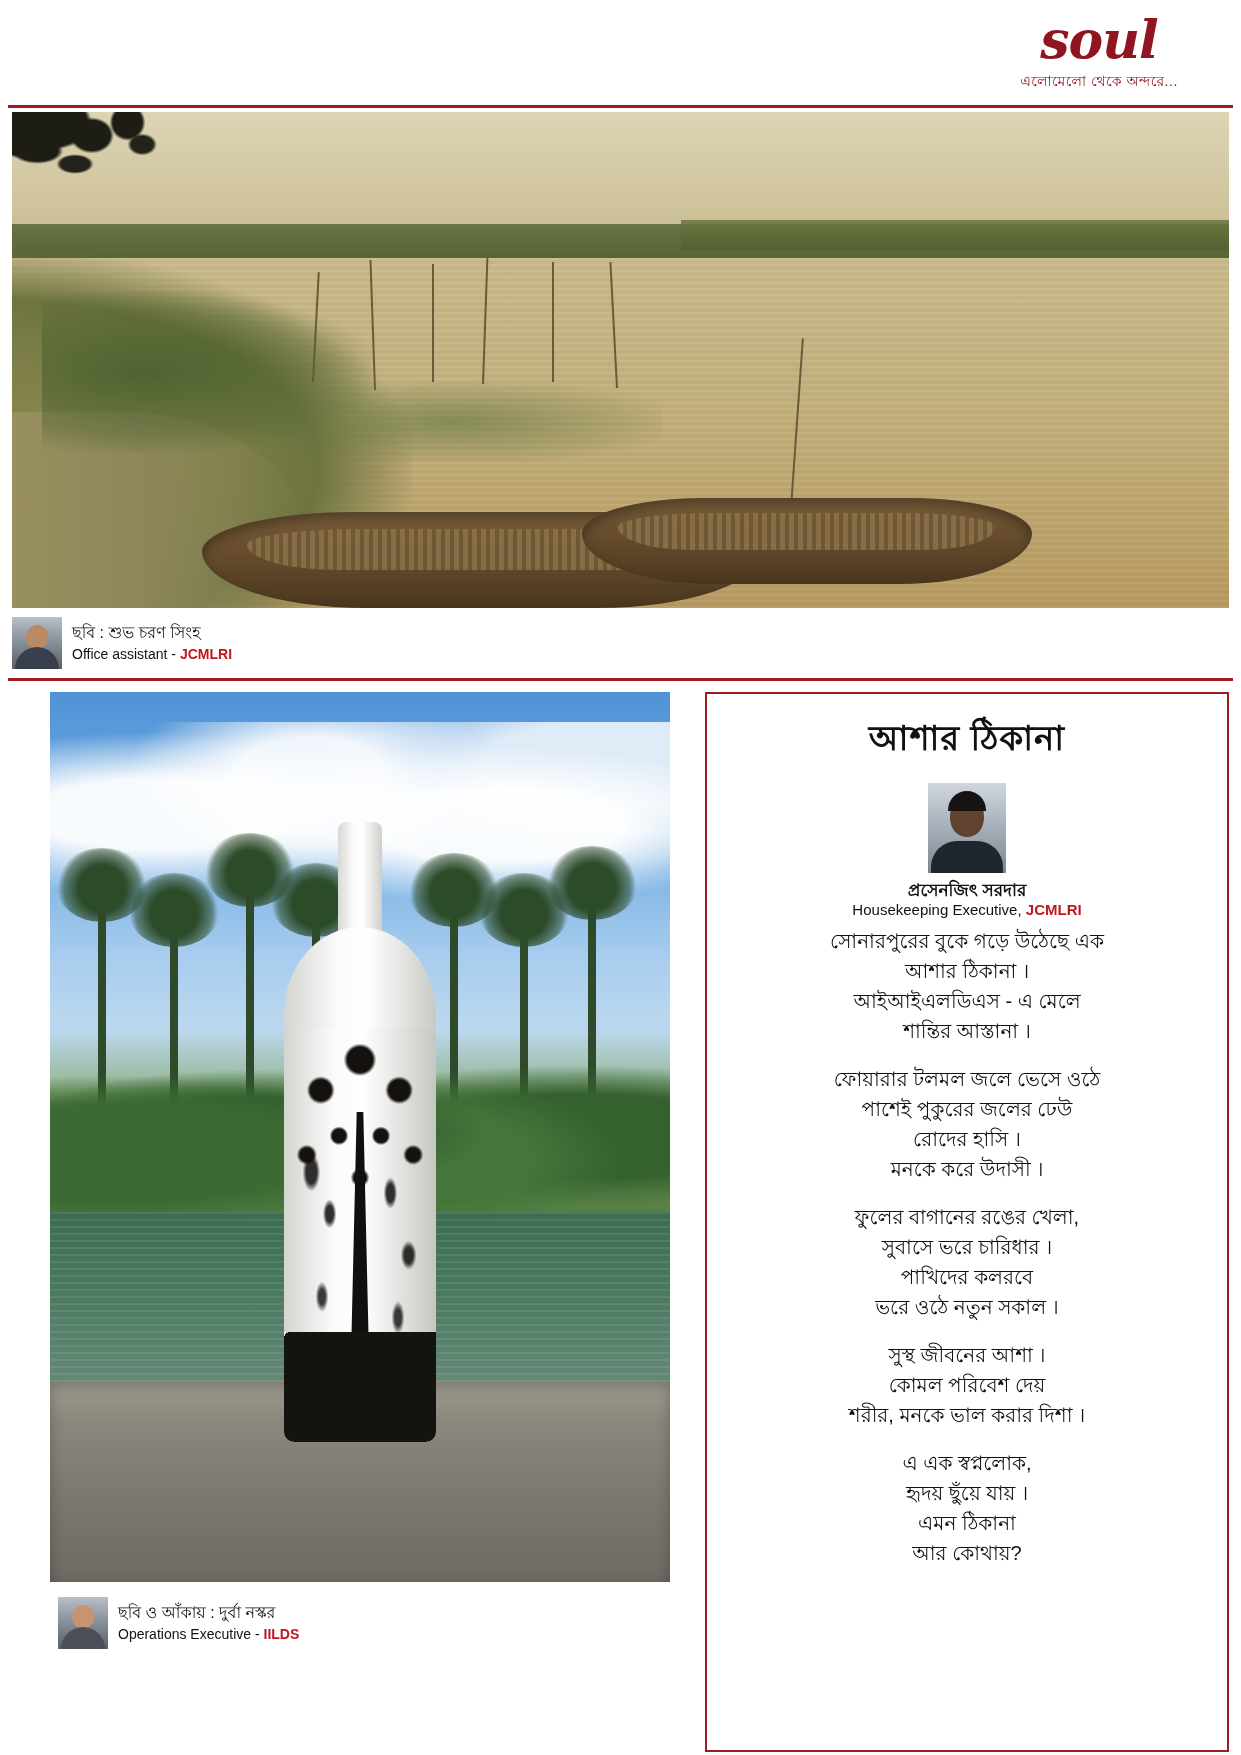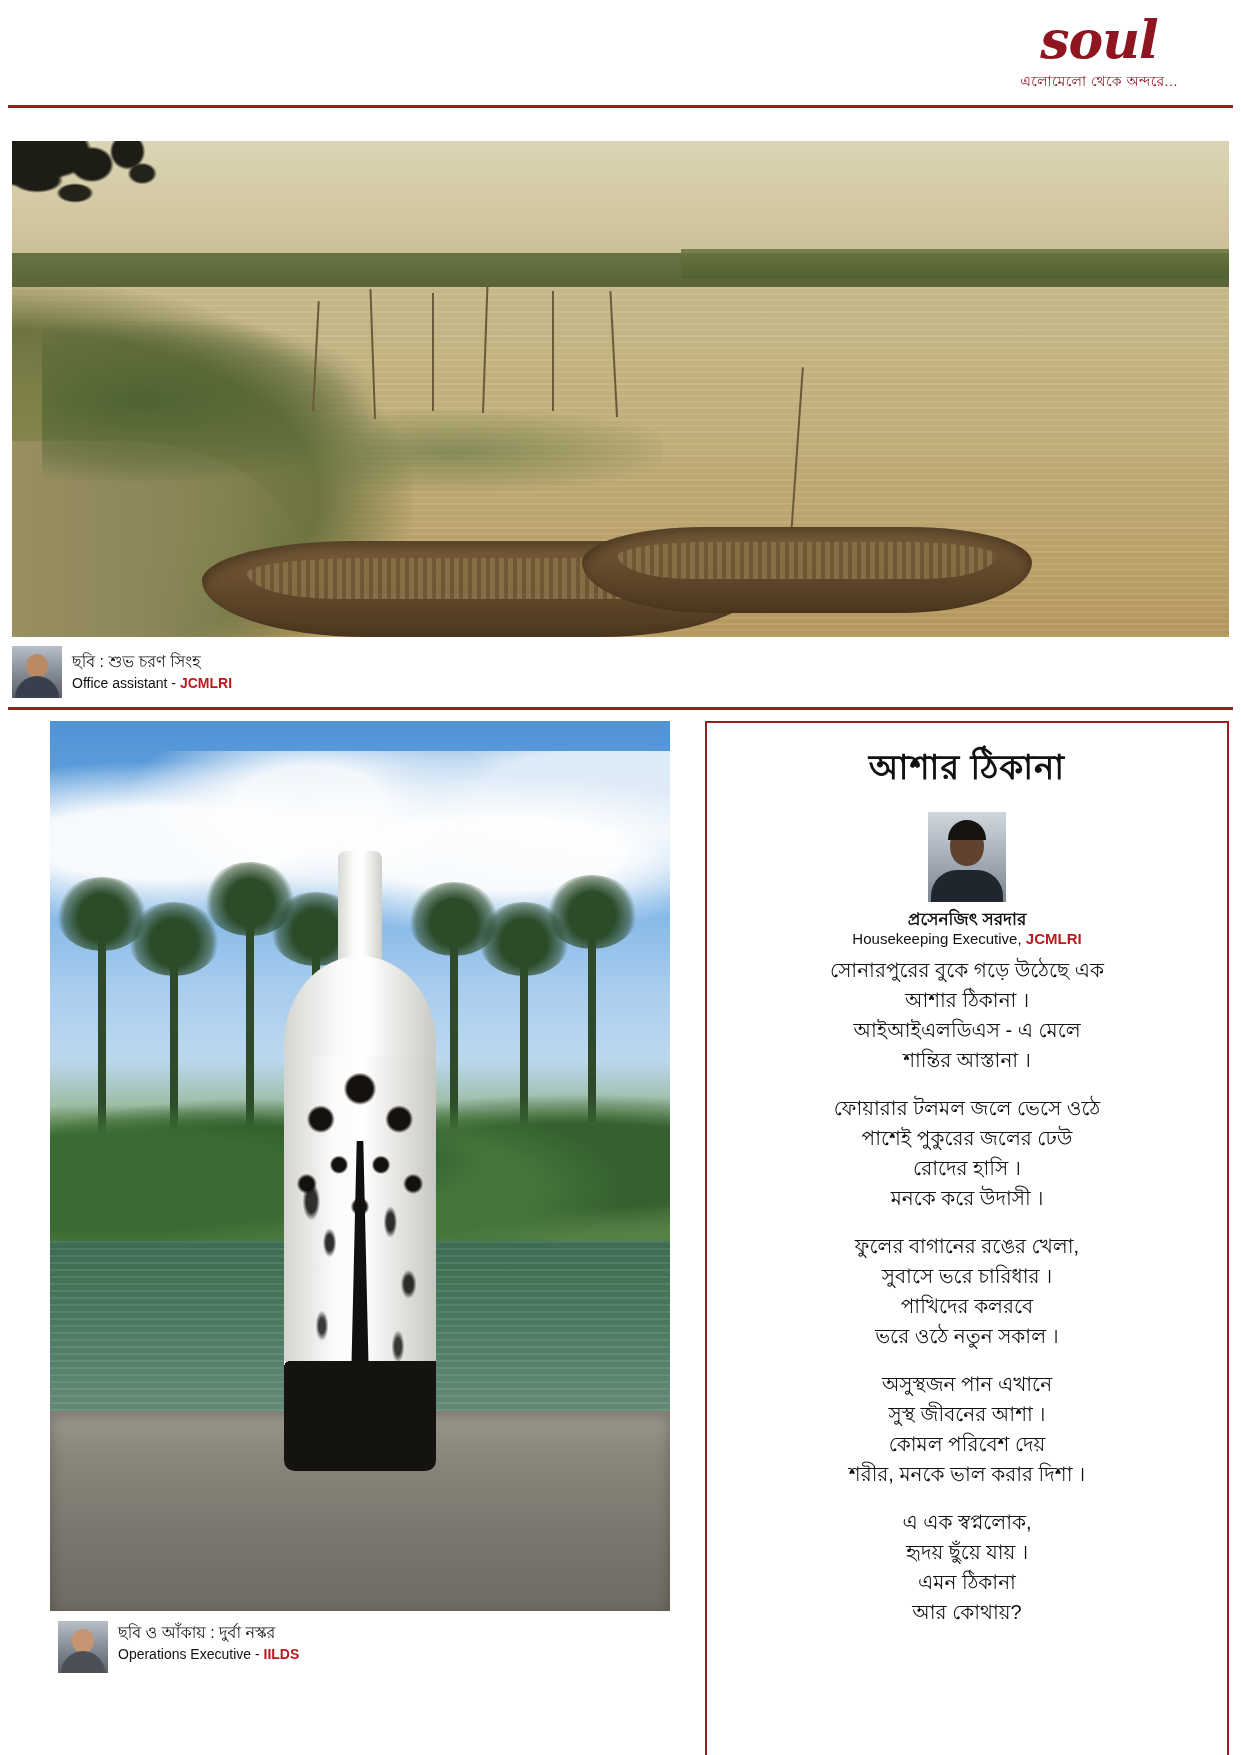--- a/index.html
+++ b/index.html
@@ -46,21 +46,20 @@
     height: 3px;
     background: #9e1b1e;
   }
 
   
   .page {
     position: absolute;
     top: 112px; left: 0;
     width: 1241px;
     height: 1462px;
-    margin-top: 29px;
   }
 
   
   .hero-wrap {
     position: absolute;
     left: 12px; top: 0;
     width: 1217px; height: 496px;
     overflow: hidden;
   }
   .hero {
@@ -295,21 +294,21 @@
     background:
       linear-gradient(115deg, rgba(255,255,255,.85) 0 2px, rgba(0,0,0,0) 2px 30px),
       linear-gradient(65deg, rgba(255,255,255,.85) 0 2px, rgba(0,0,0,0) 2px 34px),
       linear-gradient(15deg, rgba(255,255,255,.7) 0 2px, rgba(0,0,0,0) 2px 28px),
       linear-gradient(160deg, rgba(255,255,255,.7) 0 2px, rgba(0,0,0,0) 2px 26px);
   }
   .bottle-caption {
     position: absolute;
     left: 58px; top: 1480px;
     width: 620px; height: 62px;
-    display: flex; align-items: flex-start; gap: 10px;
+    display: flex; align-items: center; gap: 10px;
   }
 
   
   .poem-panel {
     position: absolute;
     left: 705px; top: 580px;
     width: 524px; height: 1060px;
     border: 2px solid #9e1b1e;
     padding: 18px 26px 14px;
     text-align: center;
@@ -474,21 +473,20 @@
       <div>রোদের হাসি ।</div>
       <div>মনকে করে উদাসী ।</div>
     </div>
     <div class="stanza">
       <div>ফুলের বাগানের রঙের খেলা,</div>
       <div>সুবাসে ভরে চারিধার ।</div>
       <div>পাখিদের কলরবে</div>
       <div>ভরে ওঠে নতুন সকাল ।</div>
     </div>
     <div class="stanza">
-      <div>অসুস্থজন পান এখানে</div>
       <div>সুস্থ জীবনের আশা ।</div>
       <div>কোমল পরিবেশ দেয়</div>
       <div>শরীর, মনকে ভাল করার দিশা ।</div>
     </div>
     <div class="stanza">
       <div>এ এক স্বপ্নলোক,</div>
       <div>হৃদয় ছুঁয়ে যায় ।</div>
       <div>এমন ঠিকানা</div>
       <div>আর কোথায়?</div>
     </div>

